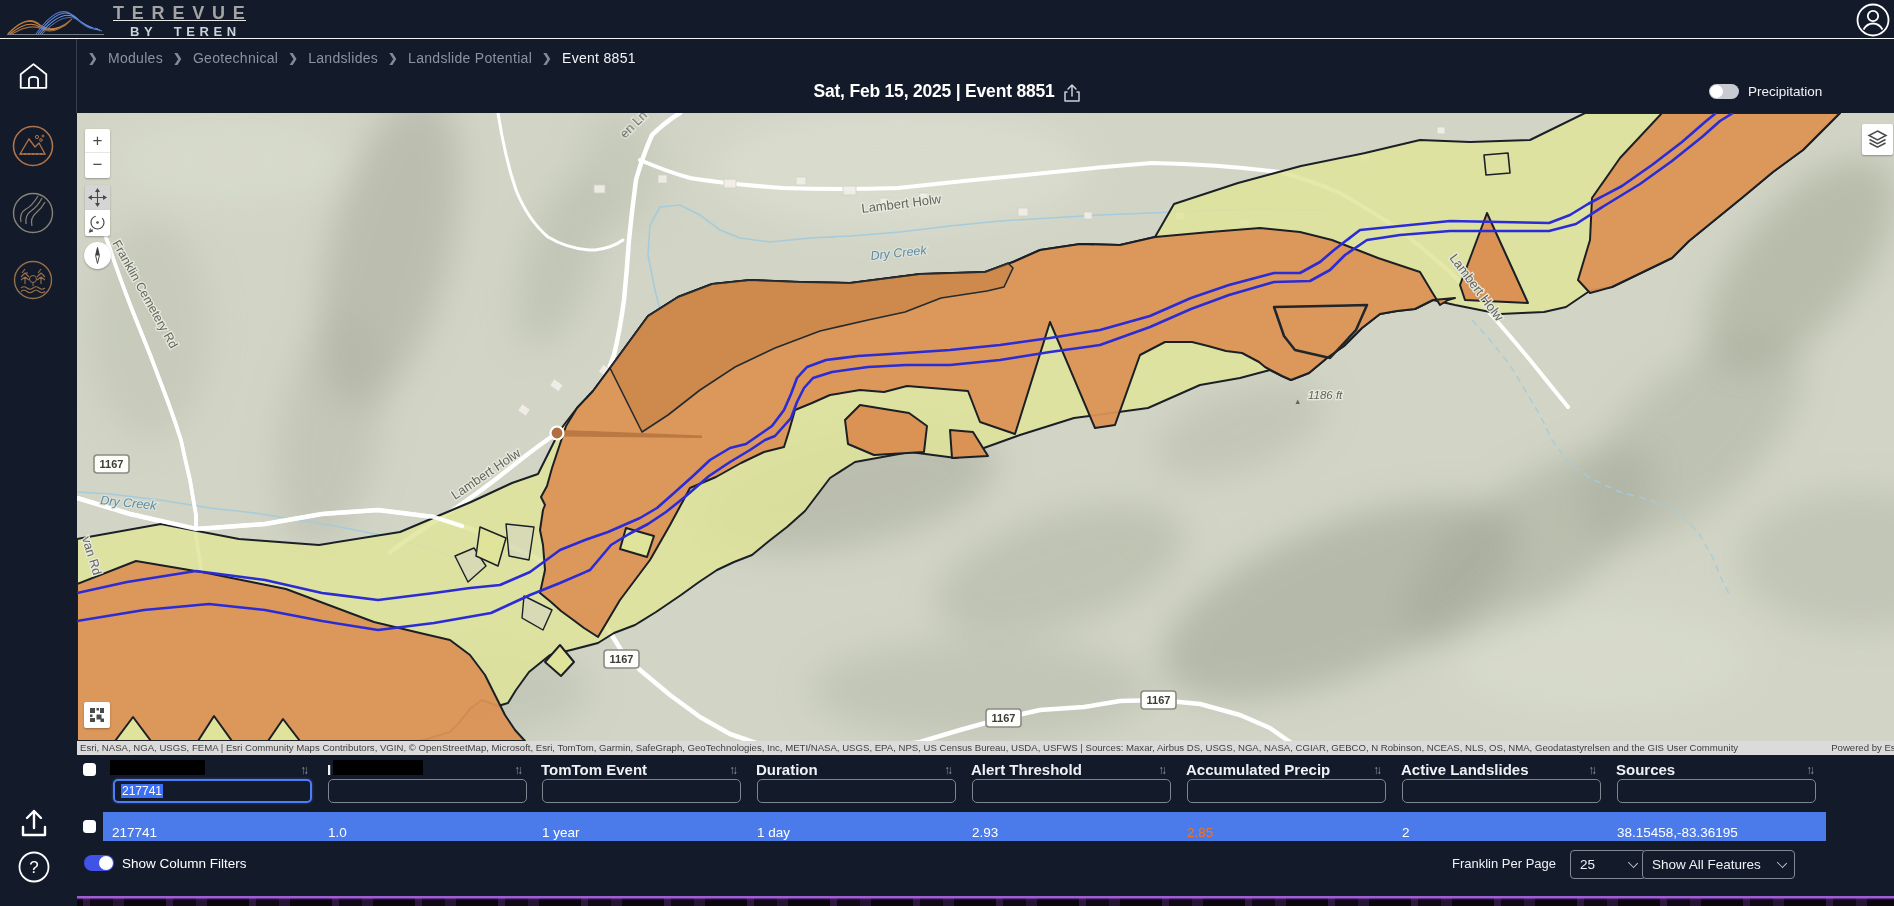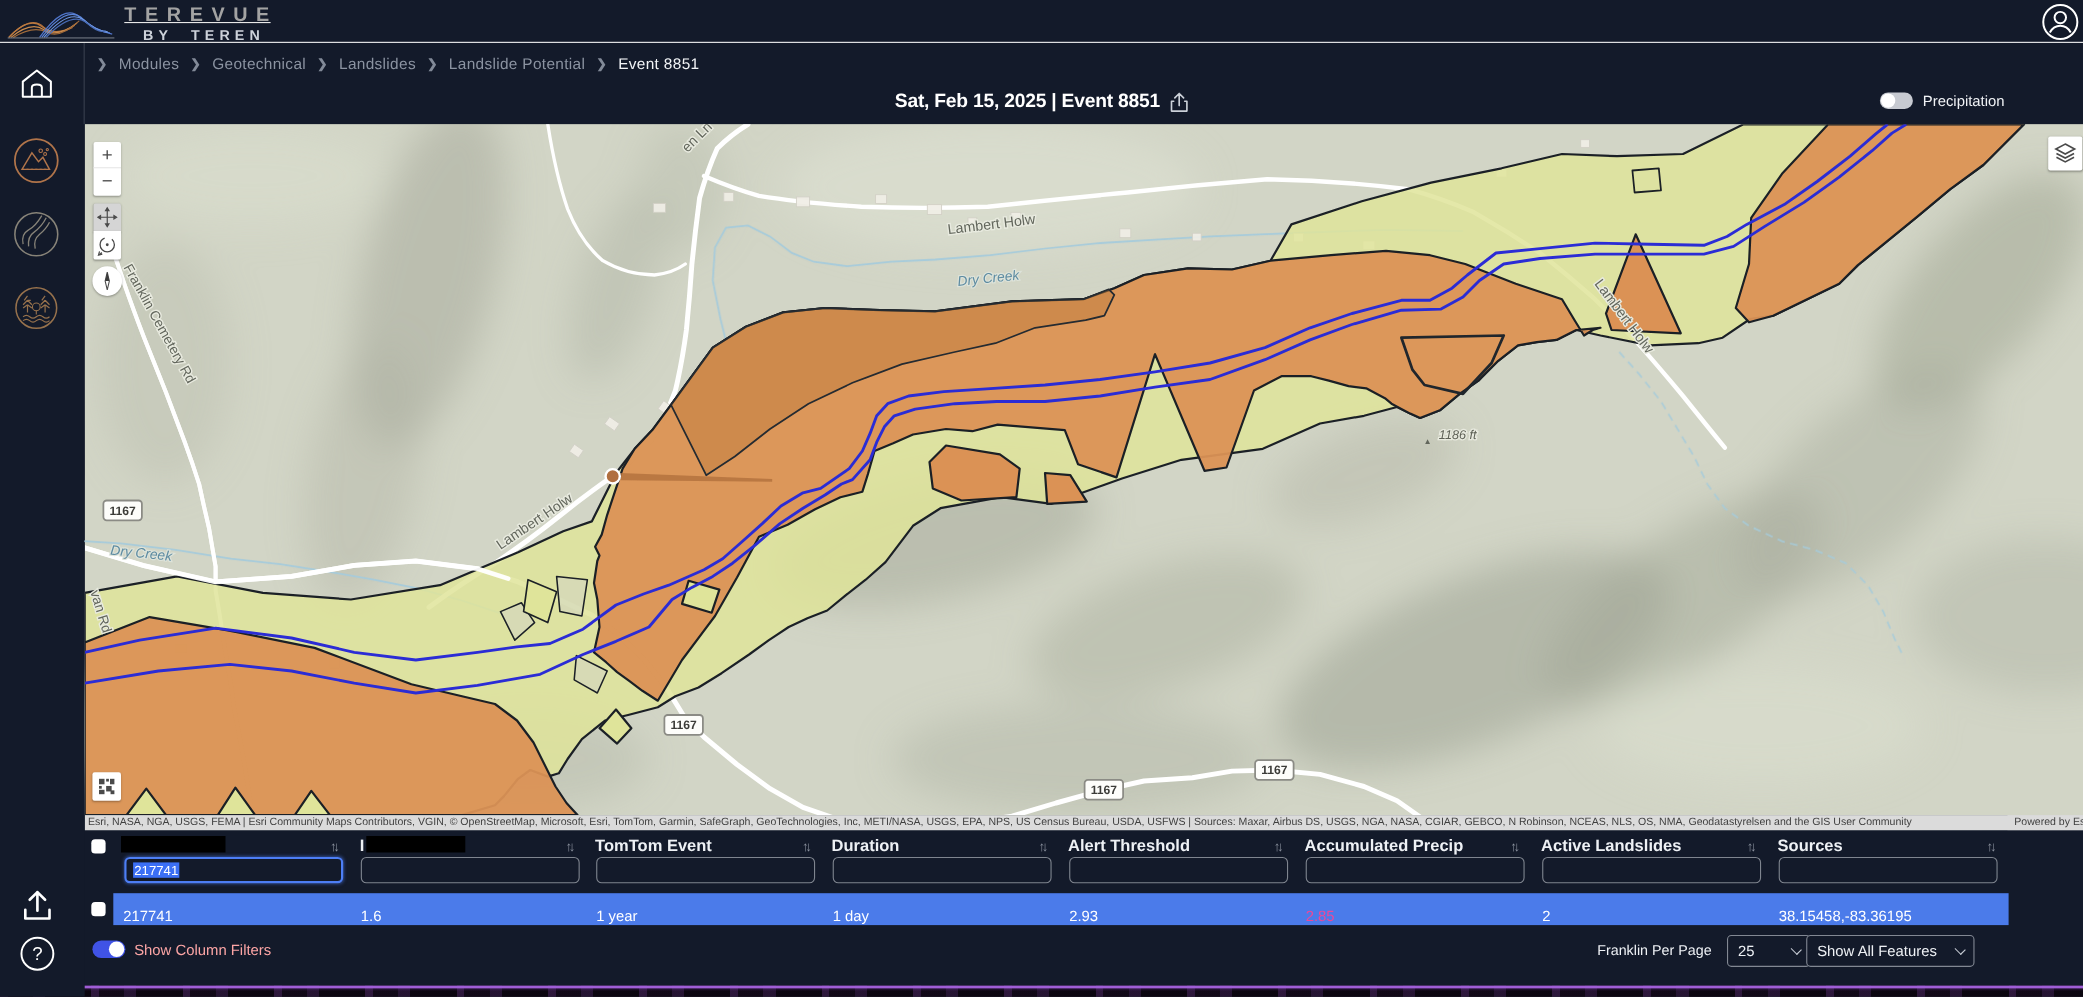--- a/index.html
+++ b/index.html
@@ -290,28 +290,28 @@
     </div>
 <div class="finput" style="left:328px"></div>
 <div class="finput" style="left:542px"></div>
 <div class="finput" style="left:757px"></div>
 <div class="finput" style="left:972px"></div>
 <div class="finput" style="left:1187px"></div>
 <div class="finput" style="left:1402px"></div>
 <div class="finput" style="left:1617px"></div>
 <div class="abs" style="left:103px;top:57px;width:1723px;height:29px;background:#4b7bea"></div>
 <div class="rcell" style="left:112px">217741</div>
-<div class="rcell" style="left:328px">1.6</div>
+<div class="rcell" style="left:328px">1.0</div>
 <div class="rcell" style="left:542px">1 year</div>
 <div class="rcell" style="left:757px">1 day</div>
 <div class="rcell" style="left:972px">2.93</div>
-<div class="rcell" style="left:1187px;color:#ec4899">2.85</div>
+<div class="rcell" style="left:1187px;color:#f97316">2.85</div>
 <div class="rcell" style="left:1402px">2</div>
 <div class="rcell" style="left:1617px">38.15458,-83.36195</div>
 <div class="abs" style="left:84px;top:100px;width:30px;height:16px;border-radius:9px;background:#4053e6">
       <div style="position:absolute;right:1px;top:1px;width:14px;height:14px;border-radius:50%;background:#fff"></div>
     </div>
-<div class="abs" style="left:122px;top:101px;color:#fca5a5;font-size:13.5px">Show Column Filters</div>
+<div class="abs" style="left:122px;top:101px;color:#ffffff;font-size:13.5px">Show Column Filters</div>
 <div class="abs" style="left:1452px;top:101px;color:#eef1f5;font-size:13px">Franklin Per Page</div>
 <div class="selbox" style="left:1570px;top:95px;width:76px">25<span class="car"></span></div>
 <div class="selbox" style="left:1642px;top:95px;width:153px">Show All Features<span class="car"></span></div>
 </div>
 <div id="pstrip"></div>
 
 </body></html>

